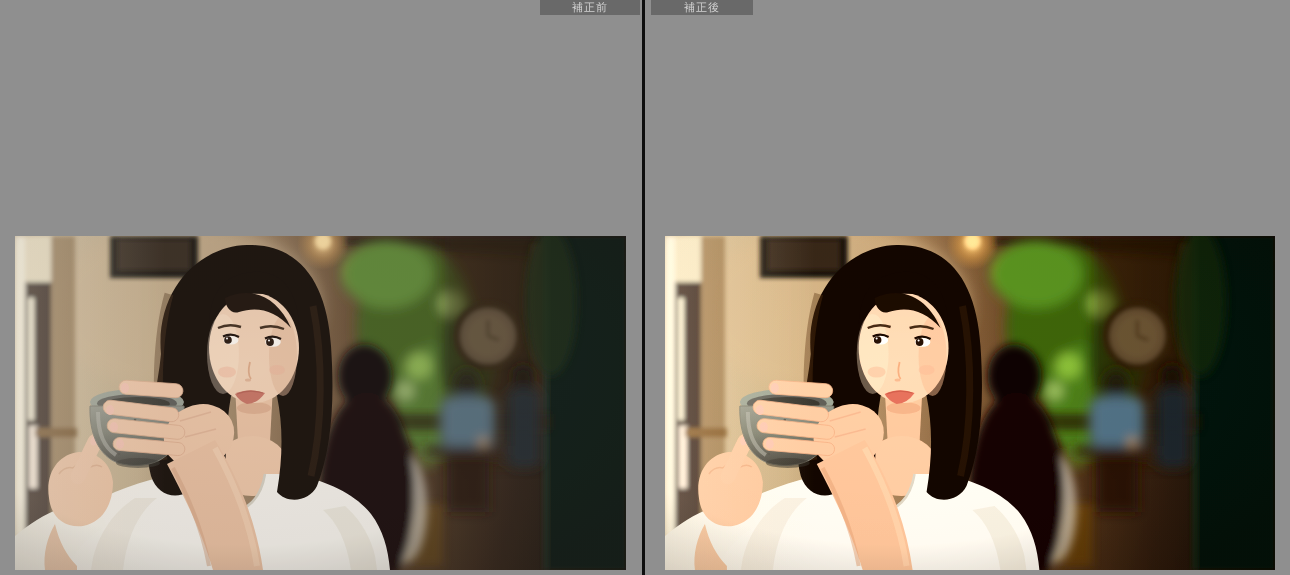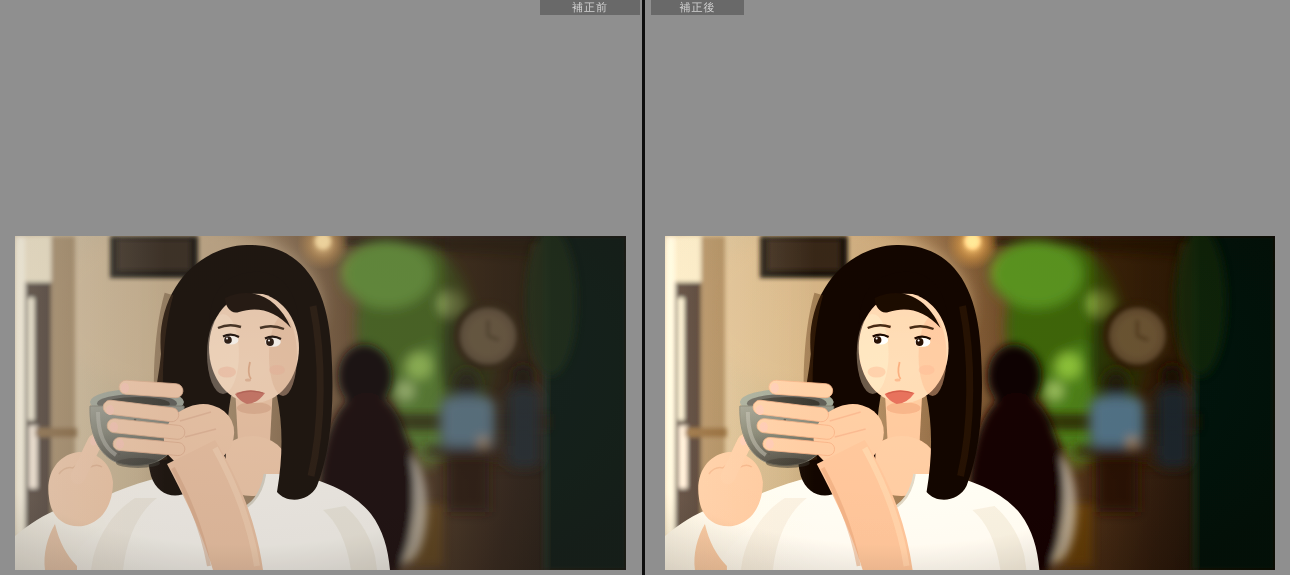--- a/index.html
+++ b/index.html
@@ -12,21 +12,21 @@
   }
   .stage{position:absolute;inset:0;text-decoration:underline;}
   .view-label{
     position:absolute;top:0;height:15px;
     background:#696969;color:#d2d2d2;
     font-size:11px;line-height:15px;text-align:center;
     letter-spacing:1px;
     user-select:none;
   }
   #label-before{left:540px;width:100px;}
-  #label-after{left:651px;width:93px;}
+  #label-after{left:651px;width:102px;}
   .divider{
     position:absolute;left:642px;top:0;width:3px;height:575px;
     background:#0e0e0e;
   }
   .photo{
     position:absolute;top:236px;height:334px;
     overflow:hidden;
   }
   #photo-before{left:15px;width:611px;}
   #photo-after{left:665px;width:610px;}

